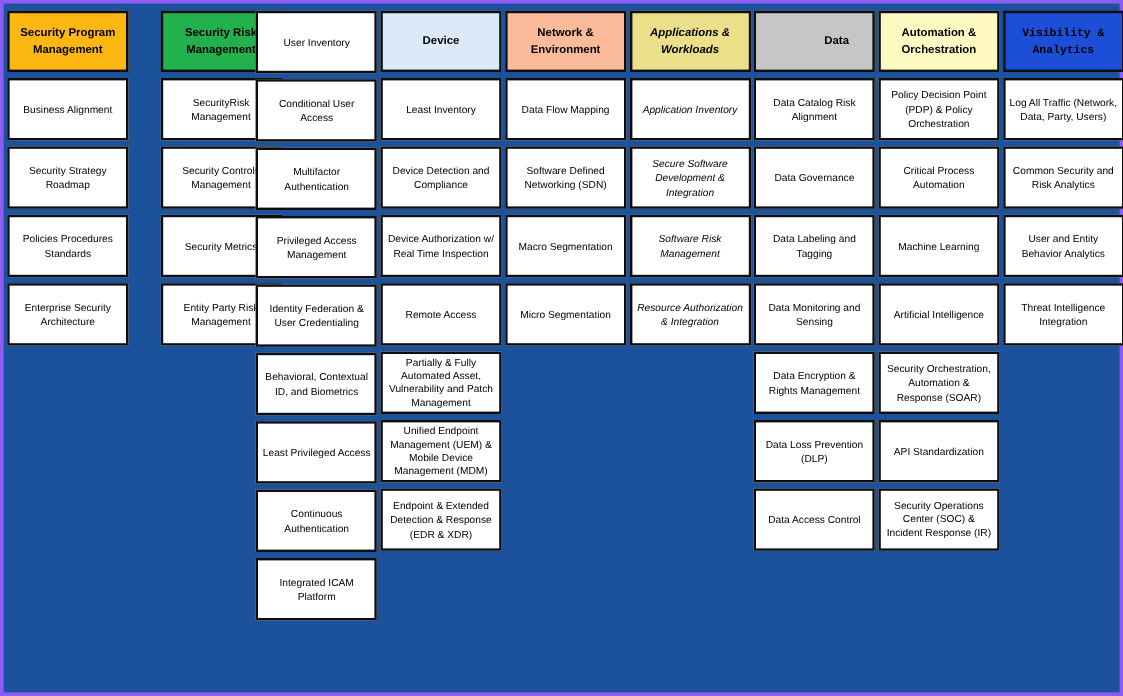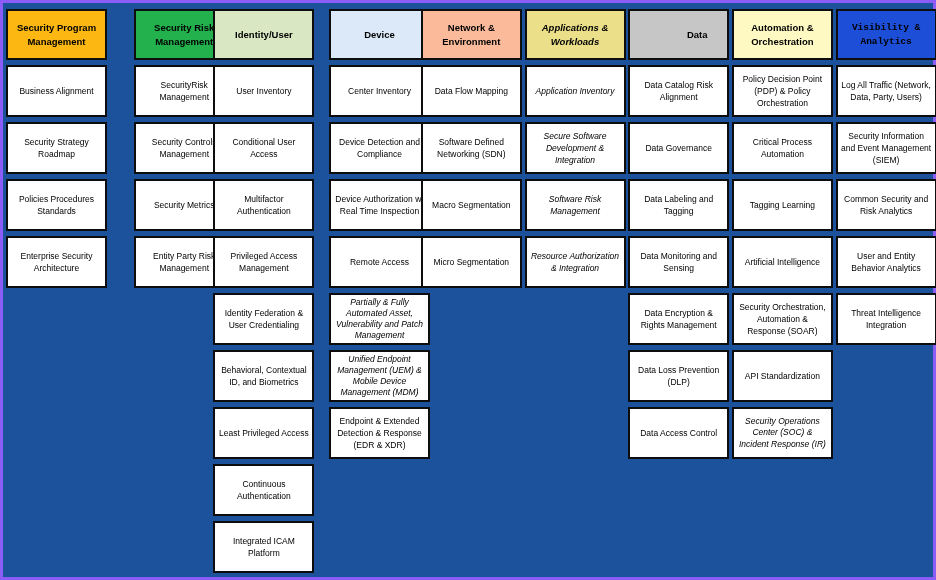--- a/index.html
+++ b/index.html
@@ -38,21 +38,21 @@
     line-height:1.45;
     padding:1px 3px;
   }
   .cell.head{
     height:51px;
     font-weight:bold;
     font-size:9.5px;
     border:2px solid #0d0d0d;
   }
   .cell span{display:block;width:100%;}
-  .tight{line-height:1.3;font-style:italic;}
+  .tight{line-height:1.3;}
 </style>
 </head>
 <body>
 
 <div id="board">
     <div class="col" style="left: 3px;">
       <div class="cell head" style="background: rgb(252, 183, 18);">
         <span>Security Program Management</span>
       </div>
       <div class="cell">
@@ -79,23 +79,20 @@
         <span>Security Controls Management</span>
       </div>
       <div class="cell">
         <span>Security Metrics</span>
       </div>
       <div class="cell">
         <span>Entity Party Risk Management</span>
       </div>
     </div>
     <div class="col" style="left: 210.4px;">
-      <div class="cell head" style="background: rgb(217, 231, 194);">
-        <span>Identity/User</span>
-      </div>
       <div class="cell">
         <span>User Inventory</span>
       </div>
       <div class="cell">
         <span>Conditional User Access</span>
       </div>
       <div class="cell">
         <span>Multifactor Authentication</span>
       </div>
       <div class="cell">
@@ -110,26 +107,26 @@
       <div class="cell">
         <span>Least Privileged Access</span>
       </div>
       <div class="cell">
         <span>Continuous Authentication</span>
       </div>
       <div class="cell">
         <span>Integrated ICAM Platform</span>
       </div>
     </div>
-    <div class="col" style="left: 326px;">
+    <div class="col" style="left: 314px;">
       <div class="cell head" style="background: rgb(219, 233, 248);">
         <span>Device</span>
       </div>
       <div class="cell">
-        <span>Center Inventory</span>
+        <span>Least Inventory</span>
       </div>
       <div class="cell">
         <span>Device Detection and Compliance</span>
       </div>
       <div class="cell">
         <span>Device Authorization w/ Real Time Inspection</span>
       </div>
       <div class="cell">
         <span>Remote Access</span>
       </div>
@@ -207,21 +204,21 @@
       <div class="cell head" style="background: #fef9c3;">
         <span>Automation &amp; Orchestration</span>
       </div>
       <div class="cell">
         <span>Policy Decision Point (PDP) &amp; Policy Orchestration</span>
       </div>
       <div class="cell">
         <span>Critical Process Automation</span>
       </div>
       <div class="cell">
-        <span>Tagging Learning</span>
+        <span>Machine Learning</span>
       </div>
       <div class="cell">
         <span>Artificial Intelligence</span>
       </div>
       <div class="cell">
         <span>Security Orchestration, Automation &amp; Response (SOAR)</span>
       </div>
       <div class="cell">
         <span>API Standardization</span>
       </div>
@@ -230,23 +227,20 @@
       </div>
     </div>
     <div class="col" style="left: 832.6px;">
       <div class="cell head" style="background: #1d4ed8; font-family: Liberation Mono, monospace;">
         <span>Visibility &amp; Analytics</span>
       </div>
       <div class="cell">
         <span>Log All Traffic (Network, Data, Party, Users)</span>
       </div>
       <div class="cell">
-        <span>Security Information and Event Management (SIEM)</span>
-      </div>
-      <div class="cell">
         <span>Common Security and Risk Analytics</span>
       </div>
       <div class="cell">
         <span>User and Entity Behavior Analytics</span>
       </div>
       <div class="cell">
         <span>Threat Intelligence Integration</span>
       </div>
     </div>
   </div>

